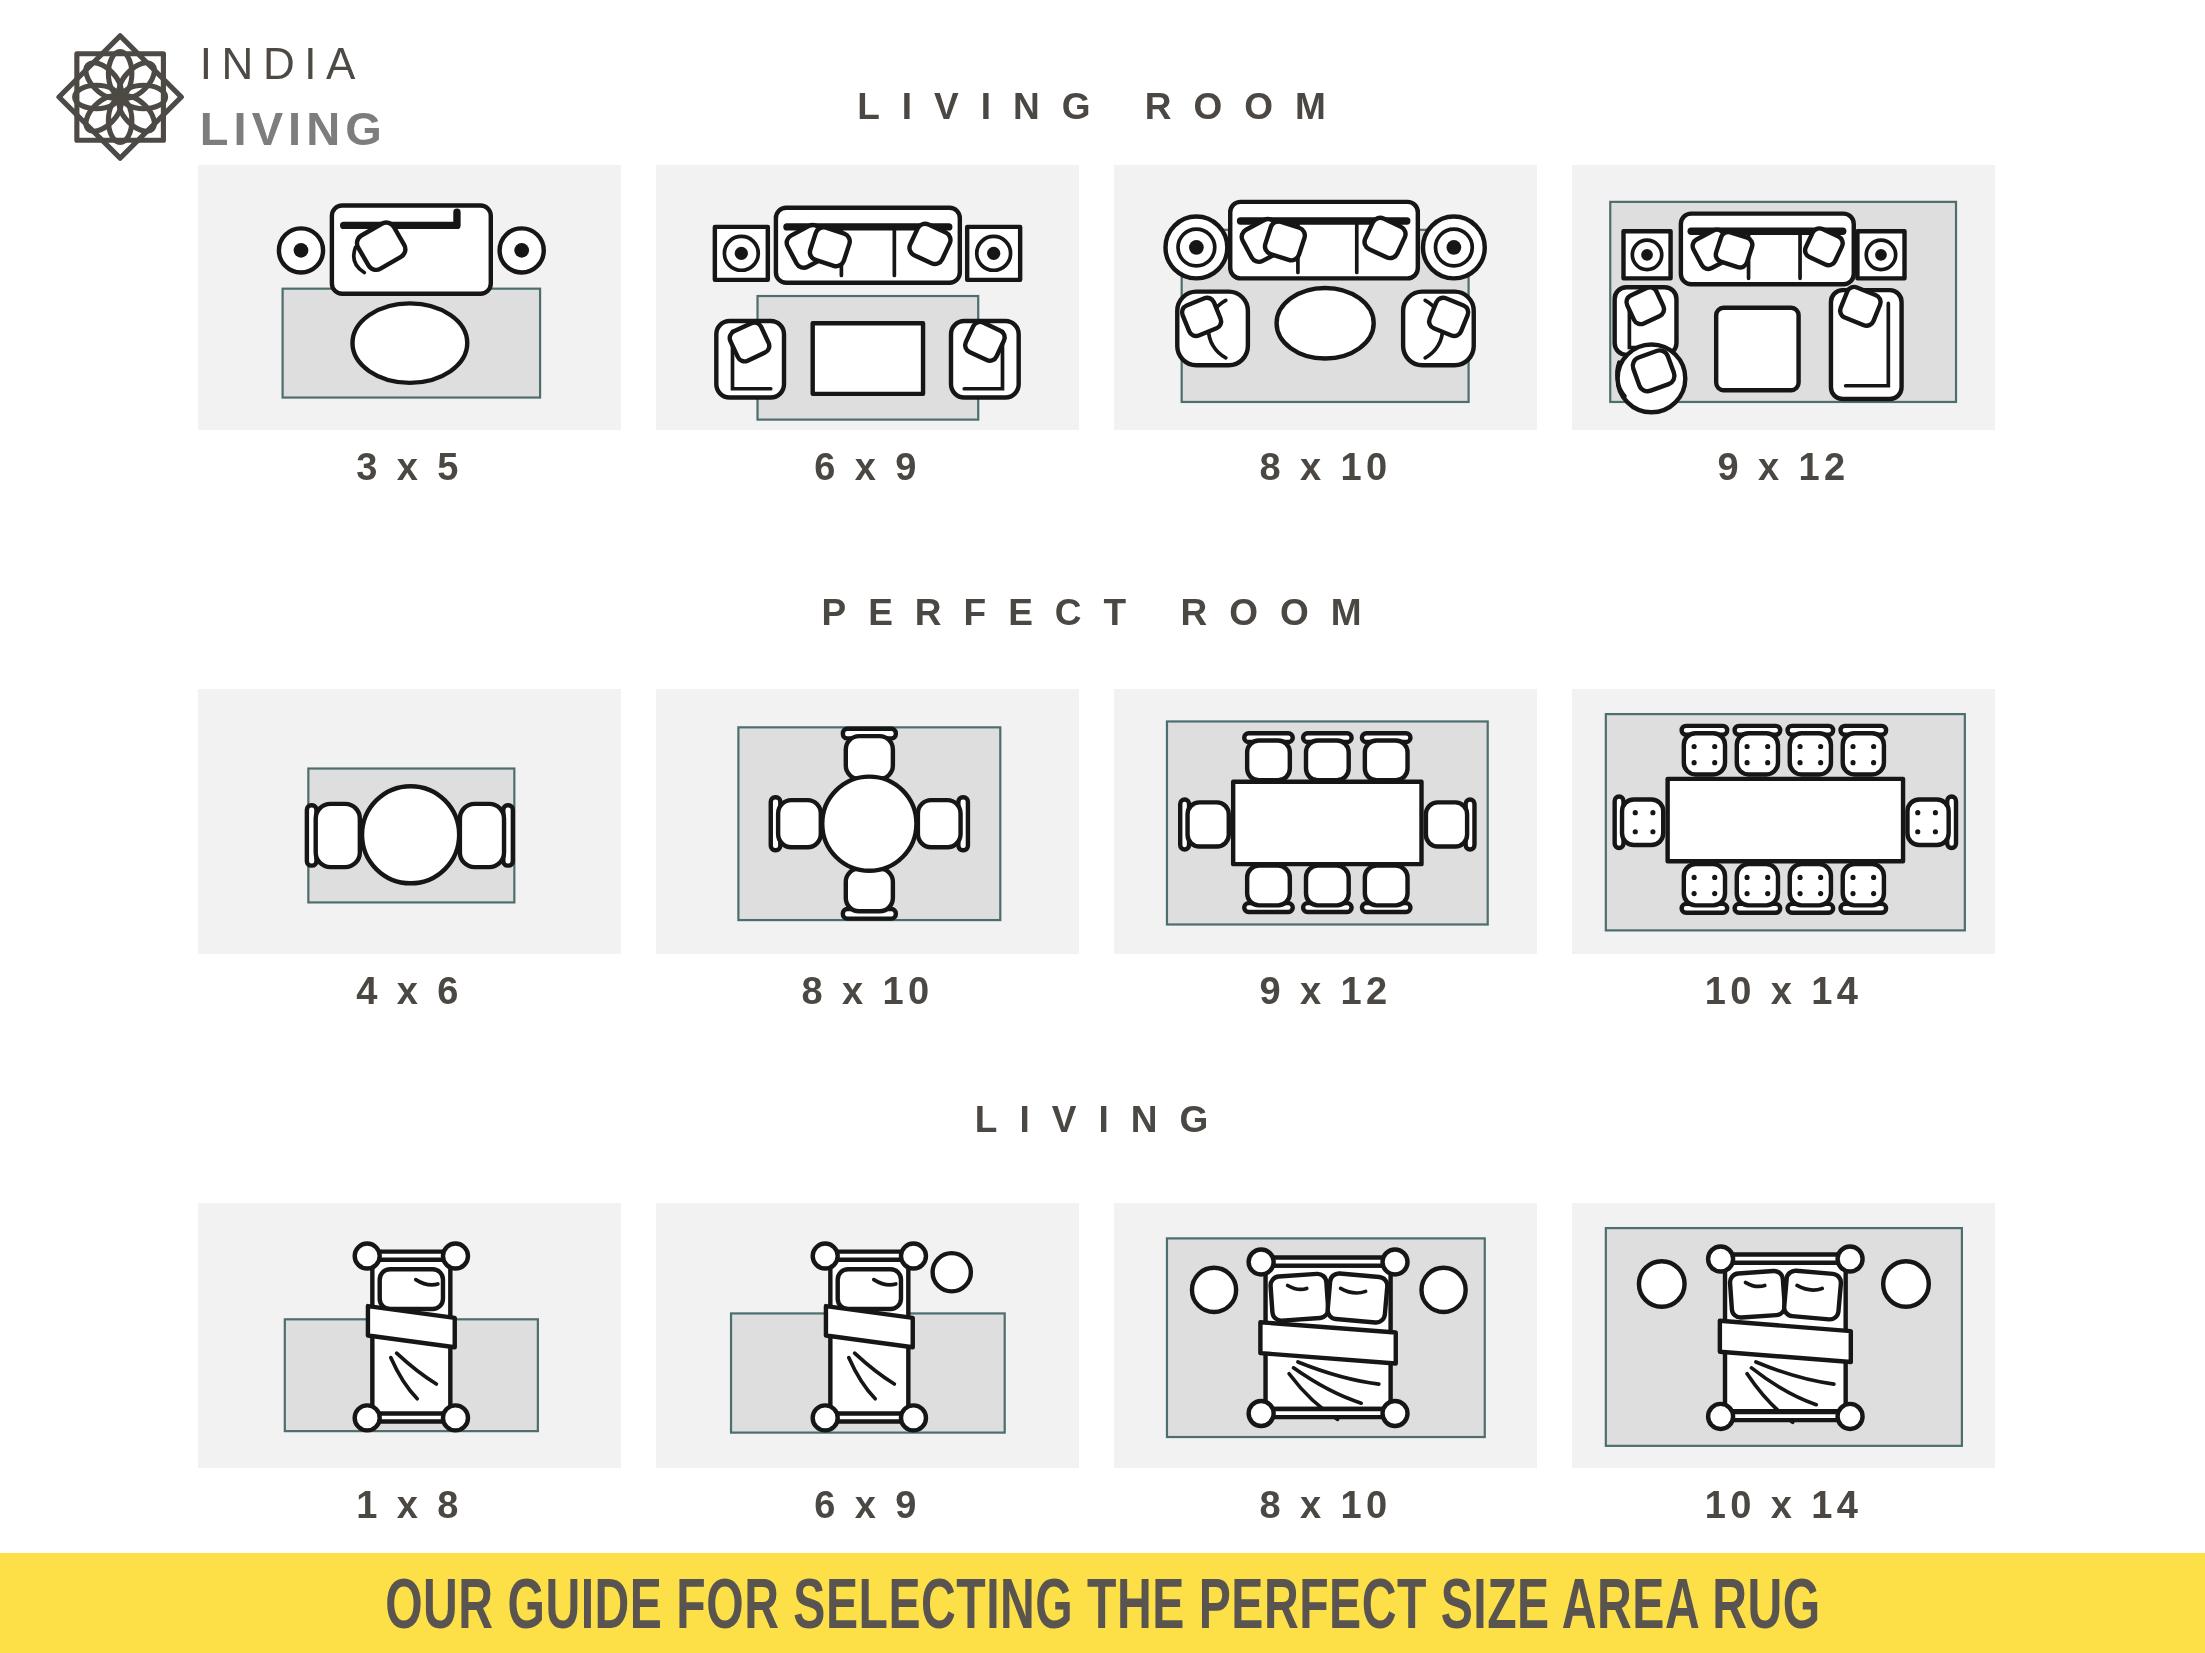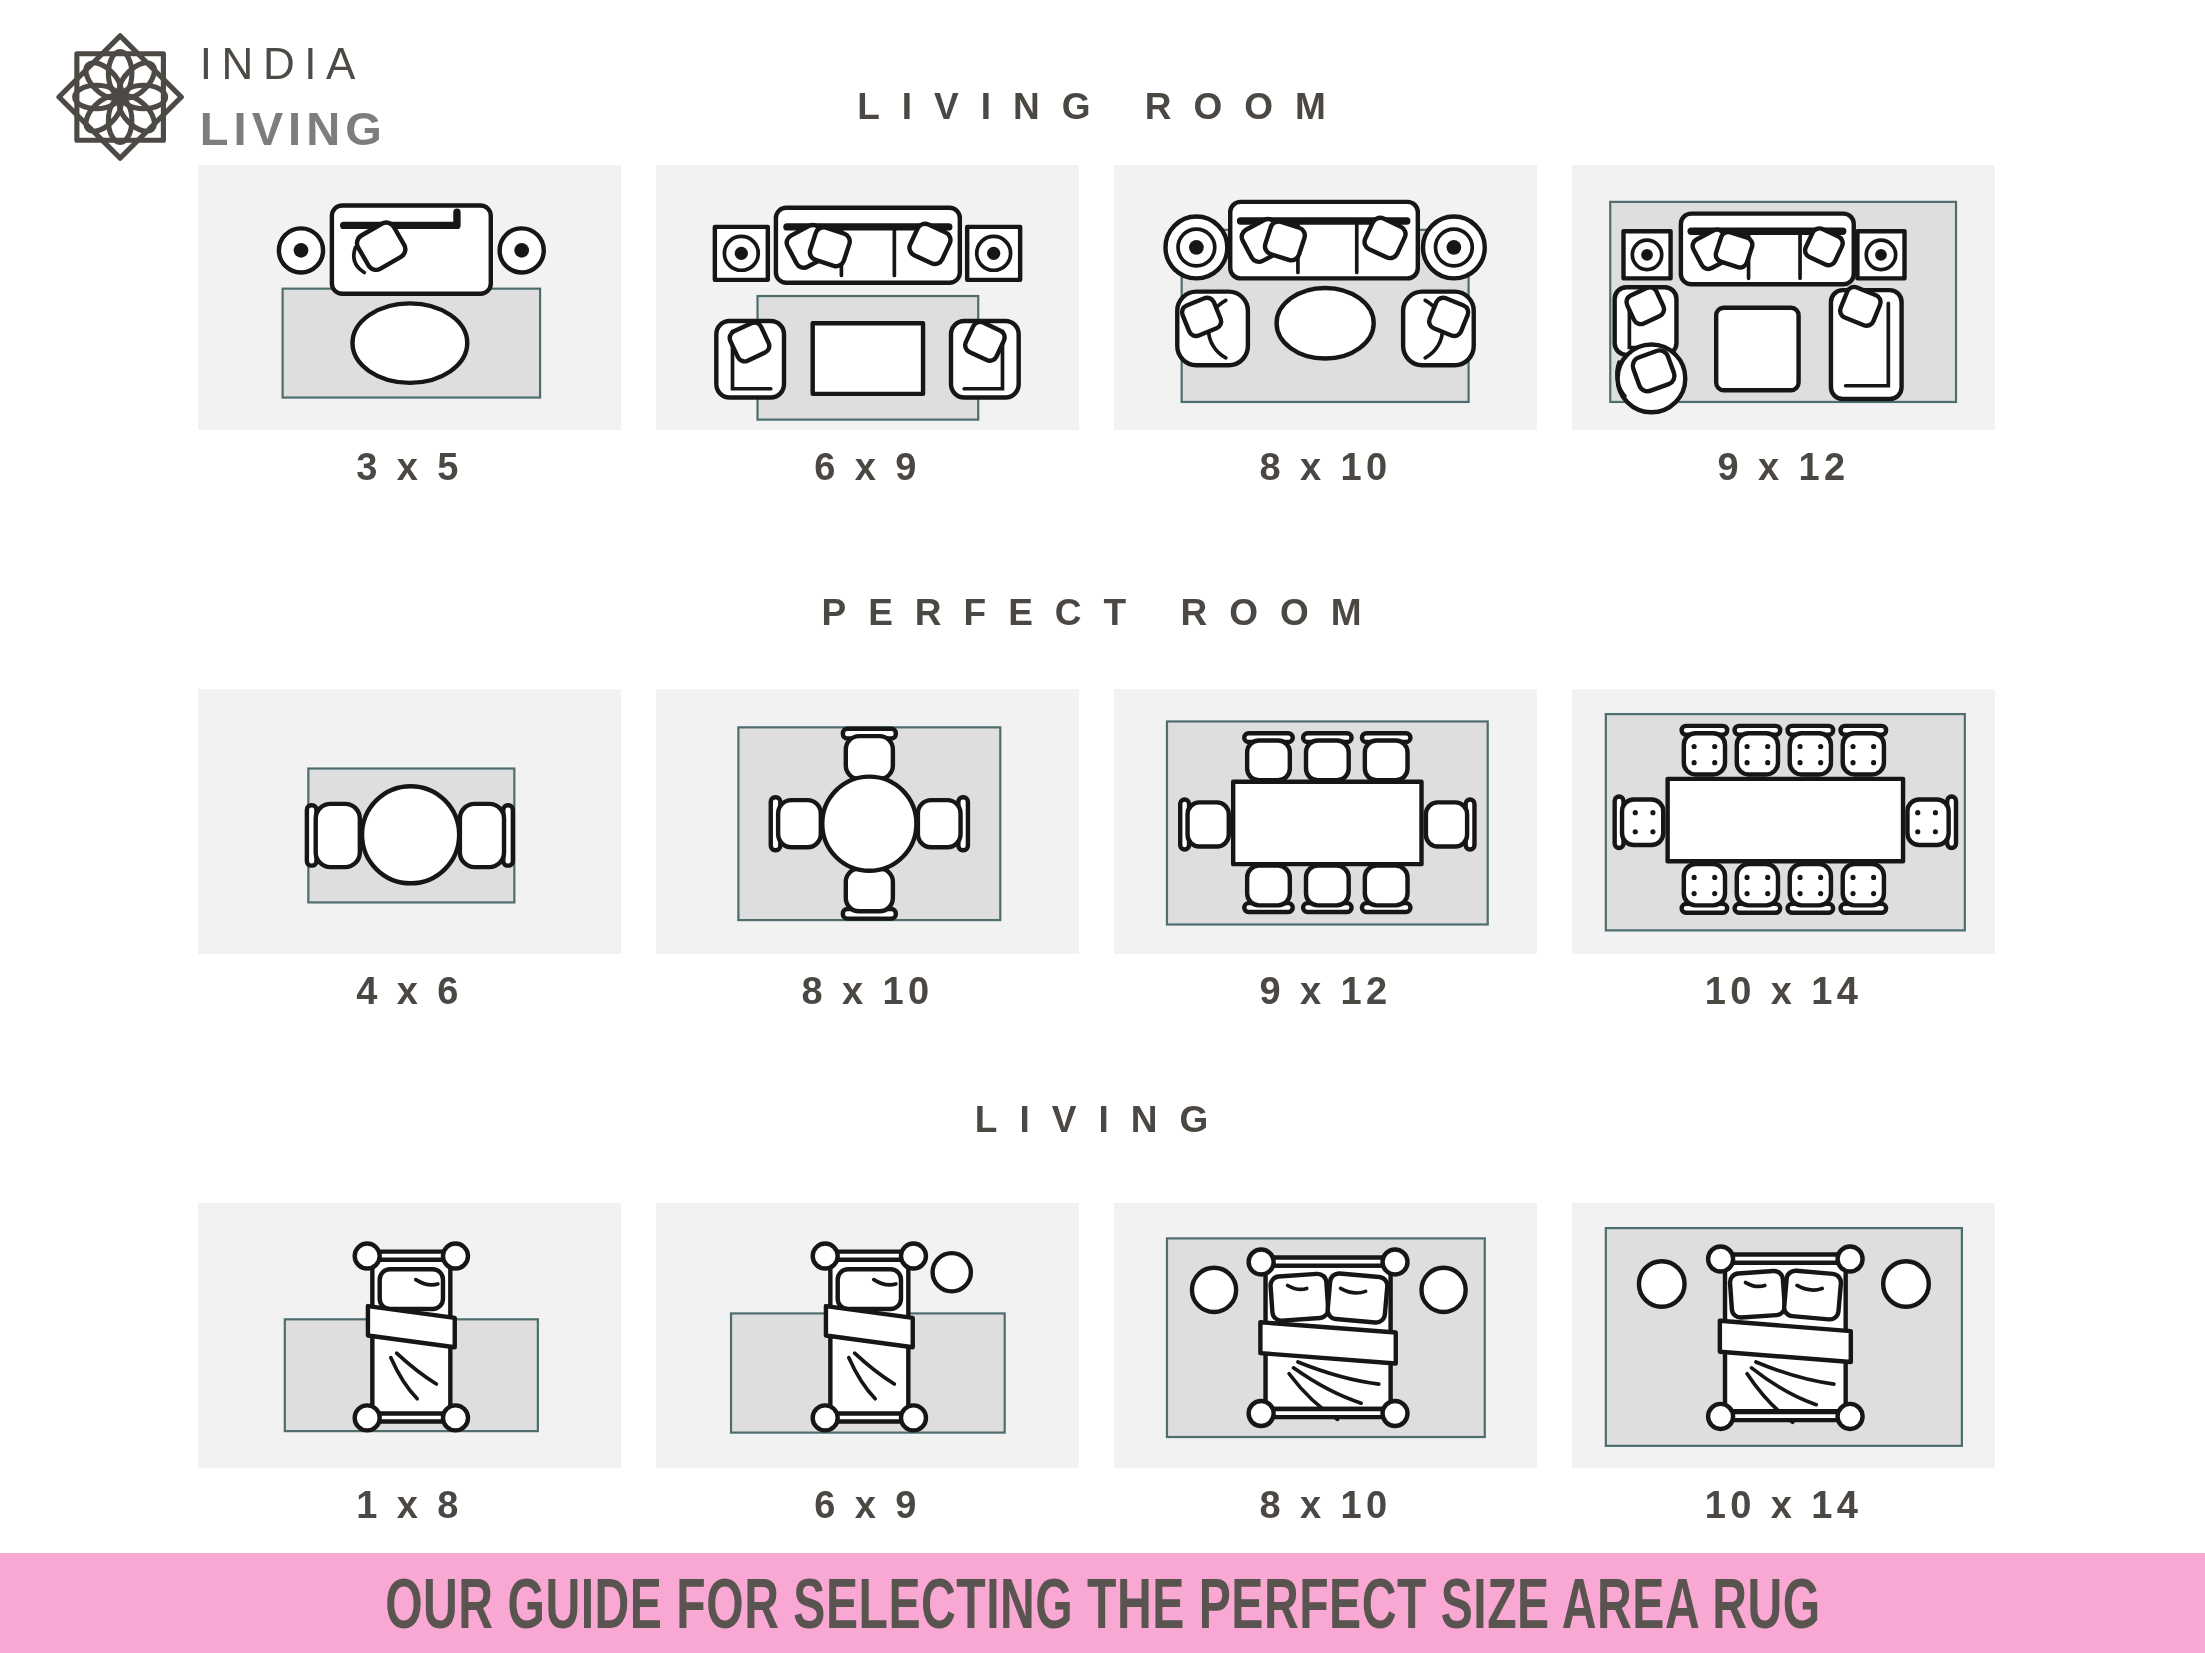--- a/index.html
+++ b/index.html
@@ -42,21 +42,21 @@
   .fw  { fill:#ffffff; stroke:#161616; stroke-width:6; stroke-linejoin:round; stroke-linecap:round; }
   .ln  { fill:none; stroke:#161616; stroke-width:5; stroke-linecap:round; }
   .bk  { fill:none; stroke:#161616; stroke-width:10; stroke-linecap:round; }
   .rug { fill:#dedede; stroke:#4e6e6e; stroke-width:3; }
   .dot { fill:#161616; stroke:none; }
   .flower { fill:none; stroke:#4d4945; stroke-width:7; stroke-linejoin:round; }
 
   
   .footer {
     position:absolute; left:0; top:1553px; width:2205px; height:101px;
-    background:#f9a8d4; display:flex; align-items:center; justify-content:center;
+    background:#fde047; display:flex; align-items:center; justify-content:center;
   }
   .footer-text {
     font-size:65px; font-weight:700; color:#5a5450; white-space:nowrap;
     transform:scale(0.74,1.08); transform-origin:center;
     letter-spacing:0.7px;
   }
 </style>
 </head>
 <body>
 

